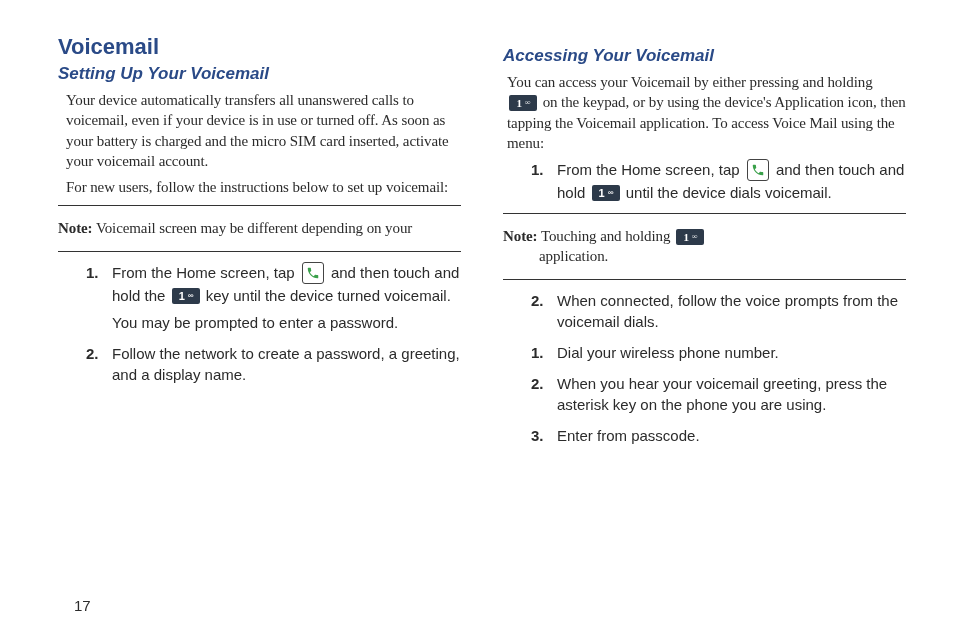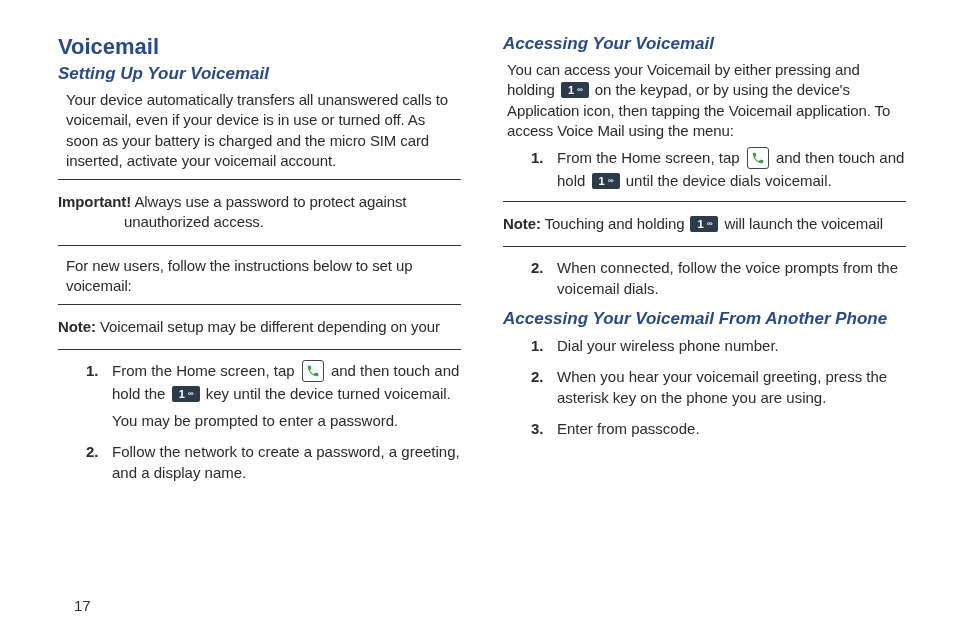--- a/index.html
+++ b/index.html
@@ -1,21 +1,21 @@
 <!DOCTYPE html>
 <html><head>
 <meta charset="utf-8">
 <style>
   * { box-sizing: border-box; margin: 0; padding: 0; }
   html, body { width: 954px; height: 636px; background: #fff; font-family: Arial, Helvetica, sans-serif; }
   .page { display: flex; padding: 34px 48px 0 58px; gap: 42px; justify-content: space-between; }
   .col { flex: 1; min-width: 0; }
   .heading1 { font-size: 22px; font-weight: bold; color: #2a4a87; font-family: Arial, sans-serif; margin-bottom: 4px; }
   .heading2 { font-size: 17px; font-weight: bold; font-style: italic; color: #2a4a87; margin-bottom: 6px; }
-  .para { font-size: 15px; color: #2b2b2b; line-height: 1.35; margin: 6px 0 6px 8px; font-family: Liberation Sans, sans-serif; font-stretch: condensed; letter-spacing: -0.1px; }
+  .para { font-size: 15px; color: #2b2b2b; line-height: 1.35; margin: 6px 0 6px 8px; font-family: Liberation Serif, serif; font-stretch: condensed; letter-spacing: -0.1px; }
   .rulebox { border-top: 1.5px solid #333; border-bottom: 1.5px solid #333; padding: 6px 0; margin: 8px 0 10px 0; }
   .rulebox .para { margin-left: 0; }
   .rulebox .indent { padding-left: 66px; display: block; }
   .rulebox .indent2 { padding-left: 36px; display: block; }
   ol.steps { list-style: none; margin: 4px 0 0 28px; }
   ol.steps > li { position: relative; padding-left: 26px; margin-bottom: 10px; font-size: 15px; color: #2b2b2b; line-height: 1.4; }
   ol.steps > li .num { position: absolute; left: 0; top: 0; font-weight: bold; }
   .key { display: inline-flex; align-items: center; justify-content: center; vertical-align: middle; background: #2d3a4a; color: #fff; font-size: 10px; font-weight: bold; border-radius: 2px; padding: 0 4px; height: 16px; min-width: 28px; line-height: 16px; margin: 0 2px; position: relative; top: -1px; }
   .key .digit { font-size: 11px; margin-right: 3px; }
   .key .sym { font-size: 8px; letter-spacing: -1px; opacity: .9; }
@@ -27,34 +27,27 @@
 </head>
 <body>
 
 <div class="page">
 
   <div class="col">
     <div class="heading1">Voicemail</div>
     <div class="heading2">Setting Up Your Voicemail</div>
     <div class="para">Your device automatically transfers all unanswered calls to voicemail, even if your device is in use or turned off. As soon as your battery is charged and the micro SIM card inserted, activate your voicemail account.</div>
 
-    <div class="rulebox">
-      <div class="para">
-        <b>Important!</b>
-        <span> Always use a password to protect against</span>
-        <span class="indent">unauthorized access.</span>
-      </div>
-    </div>
 
     <div class="para">For new users, follow the instructions below to set up voicemail:</div>
 
     <div class="rulebox">
       <div class="para">
         <b>Note:</b>
-        <span> Voicemail setup may be different depending on your</span>
+        <span> Voicemail screen may be different depending on your</span>
       </div>
     </div>
 
     <ol class="steps">
       <li>
         <span class="num">1.</span>
         <span>From the Home screen, tap </span>
         <span class="phoneicon">
           <svg viewBox="0 0 24 24">
               <path fill="#3aa04a" d="M6.6 10.8c1.4 2.8 3.8 5.2 6.6 6.6l2.2-2.2c.3-.3.7-.4 1-.2 1.1.4 2.3.6 3.6.6.6 0 1 .4 1 1v3.4c0 .6-.4 1-1 1C10.6 21 3 13.4 3 4c0-.6.4-1 1-1h3.4c.6 0 1 .4 1 1 0 1.3.2 2.5.6 3.6.1.3 0 .7-.2 1l-2.2 2.2z"></path>
@@ -70,21 +63,21 @@
         <span>You may be prompted to enter a password.</span>
       </li>
       <li>
         <span class="num">2.</span>
         <span>Follow the network to create a password, a greeting, and a display name.</span>
       </li>
     </ol>
   </div>
 
   <div class="col">
-    <div class="heading2" style="margin-top:0">Accessing Your Voicemail</div>
+    <div class="heading2" style="margin-top:12px">Accessing Your Voicemail</div>
     <div class="para" style="margin-left:4px">
       <span>You can access your Voicemail by either pressing and holding </span>
       <span class="key">
           <span class="digit">1</span>
           <span class="sym">∞</span>
         </span>
       <span> on the keypad, or by using the device's Application icon, then tapping the Voicemail application. To access Voice Mail using the menu:</span>
     </div>
 
     <ol class="steps">
@@ -106,32 +99,31 @@
     </ol>
 
     <div class="rulebox">
       <div class="para">
         <b>Note:</b>
         <span>Touching and holding </span>
         <span class="key">
             <span class="digit">1</span>
             <span class="sym">∞</span>
           </span>
-        <span> will launch the voicemail</span>
+        <span class="indent2">application.</span>
       </div>
     </div>
 
     <ol class="steps">
       <li>
         <span class="num">2.</span>
         <span>When connected, follow the voice prompts from the voicemail dials.</span>
       </li>
     </ol>
 
-    <div class="heading2">Accessing Your Voicemail From Another Phone</div>
 
     <ol class="steps">
       <li>
         <span class="num">1.</span>
         <span>Dial your wireless phone number.</span>
       </li>
       <li>
         <span class="num">2.</span>
         <span>When you hear your voicemail greeting, press the asterisk key on the phone you are using.</span>
       </li>

